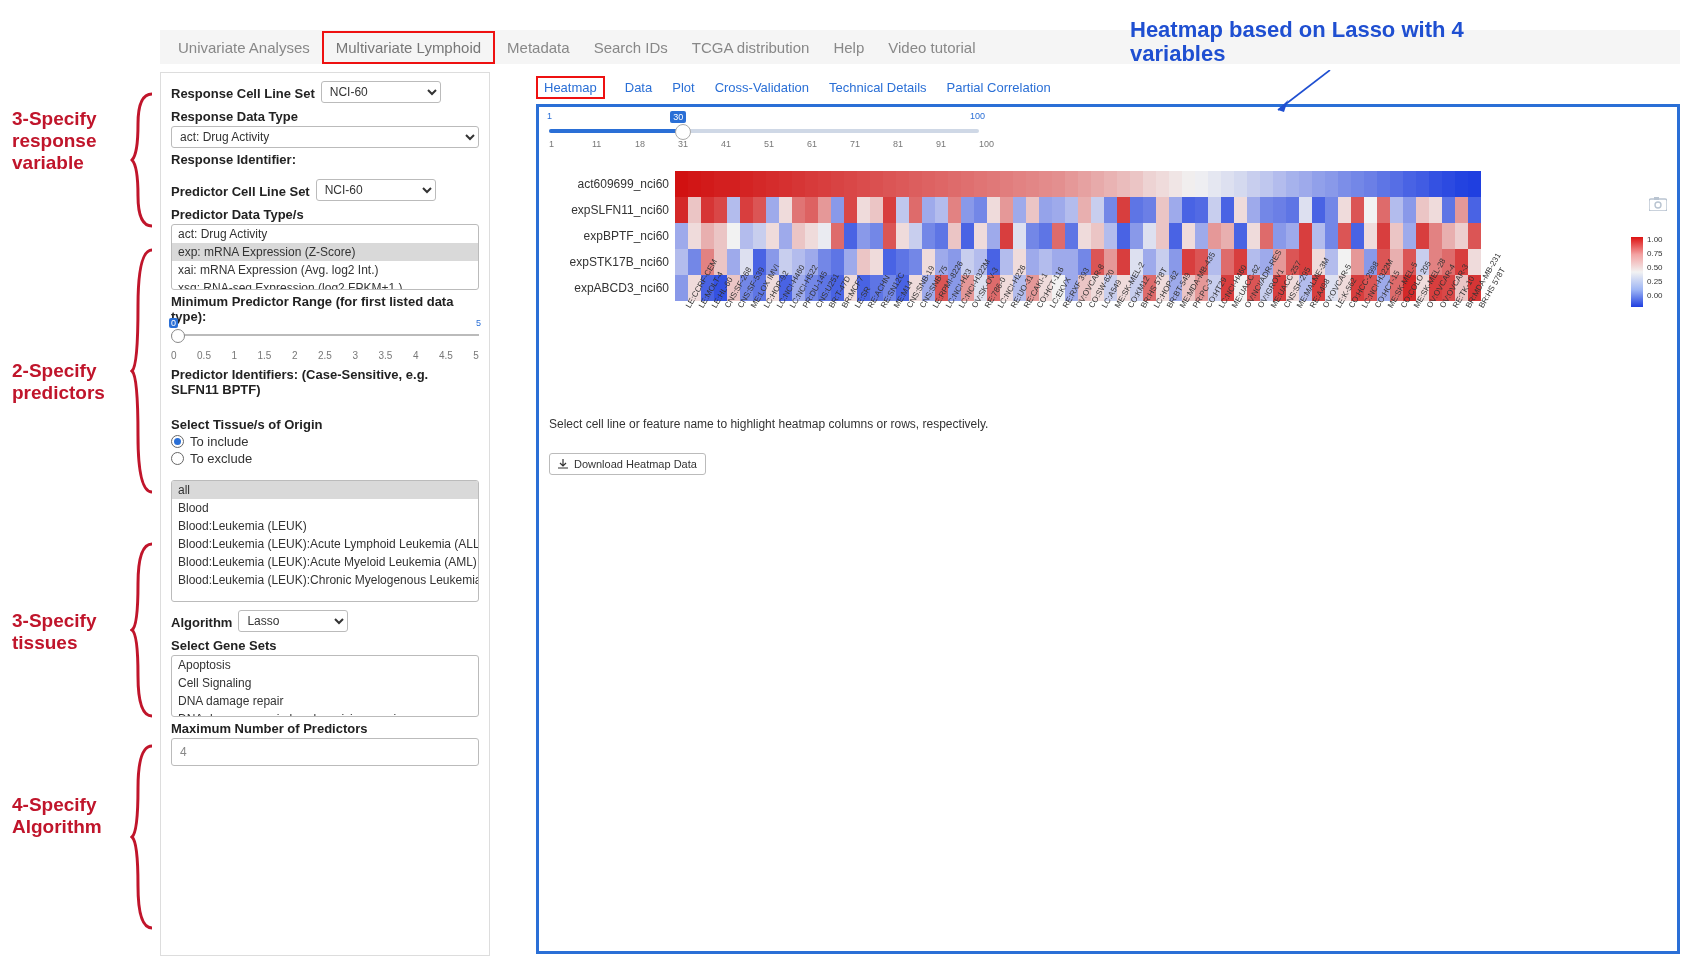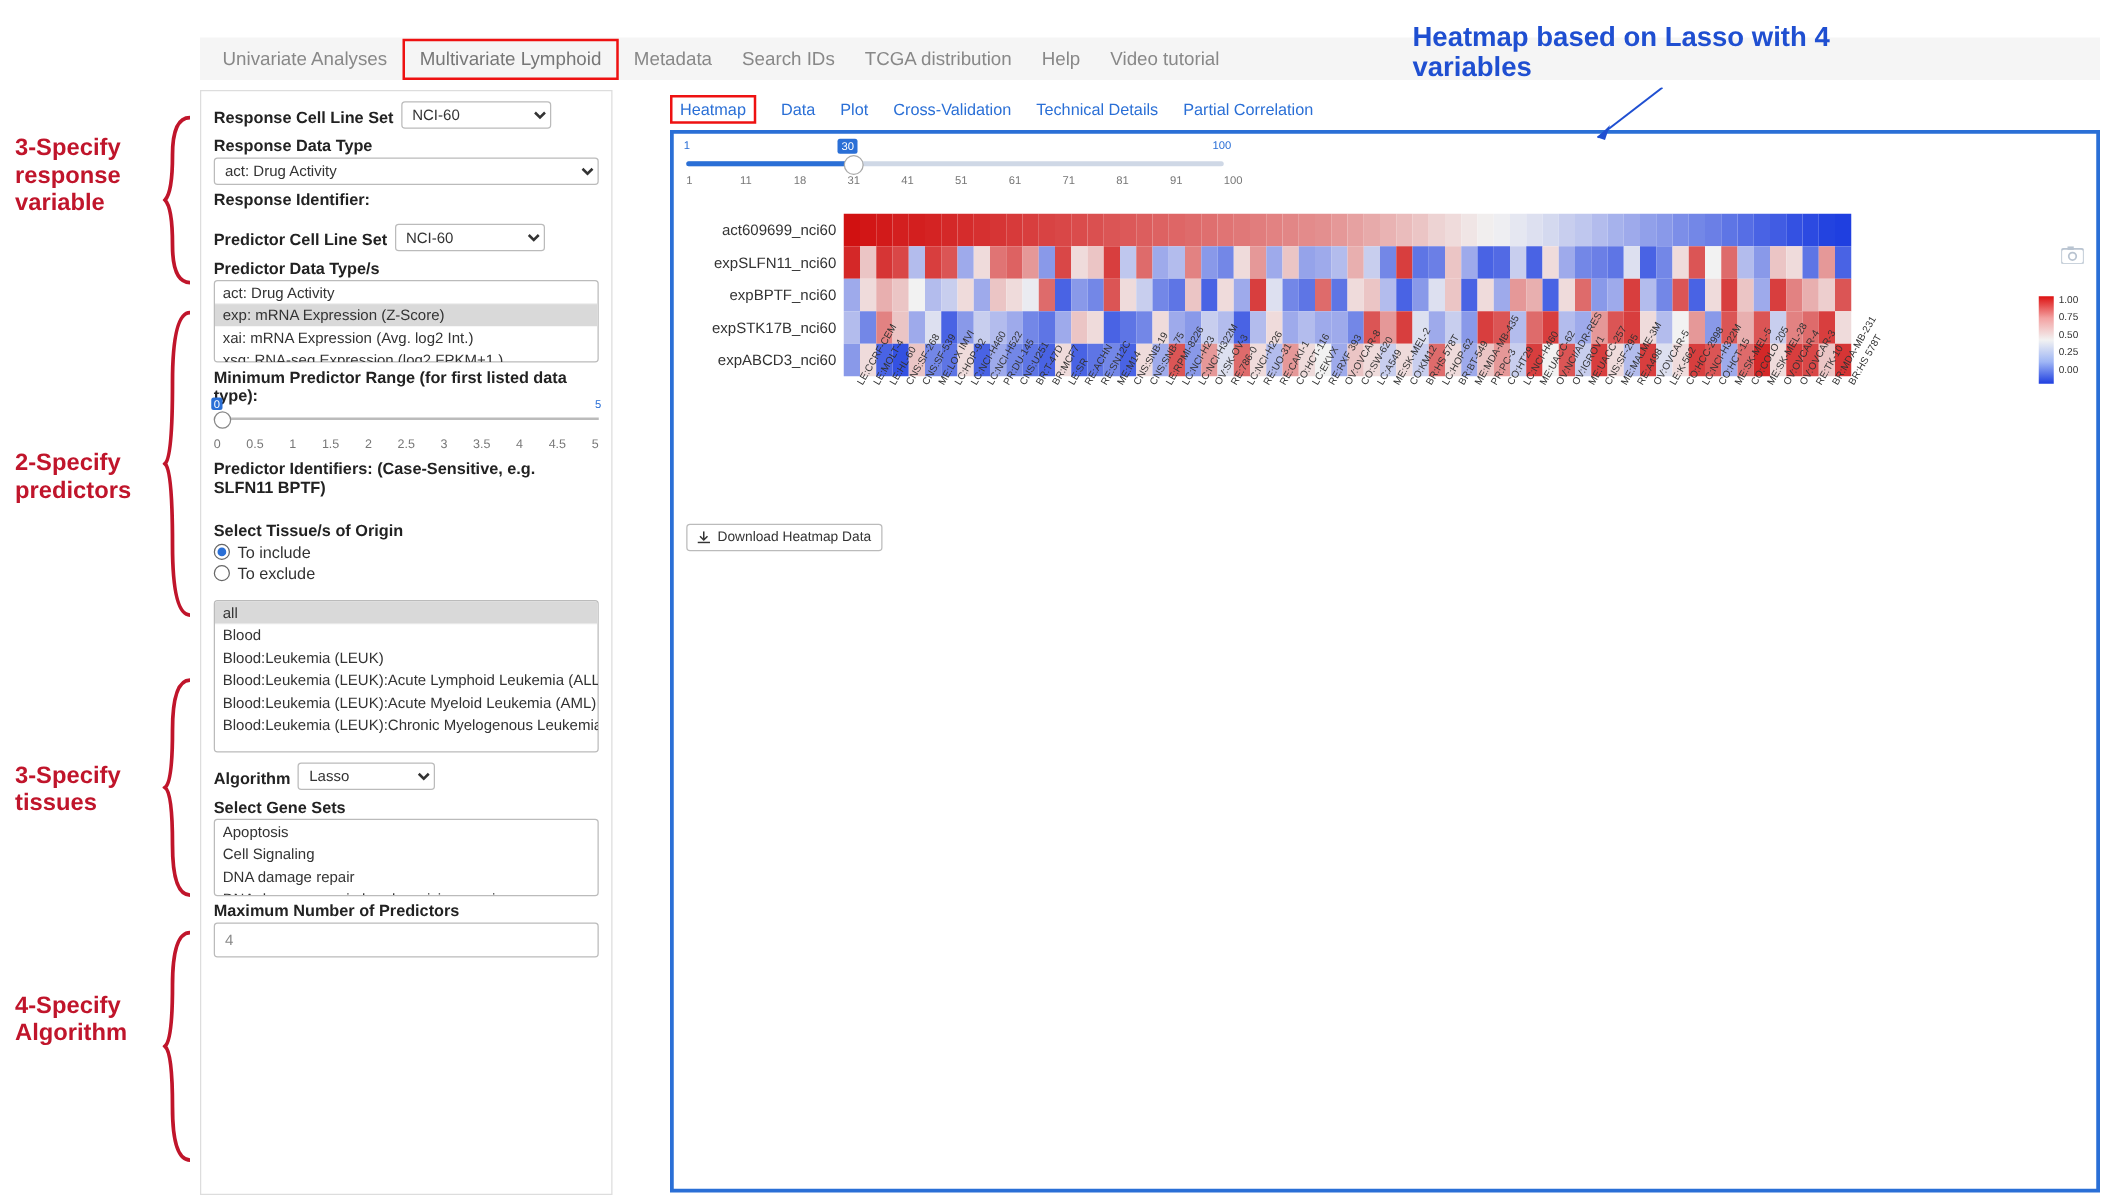--- a/index.html
+++ b/index.html
@@ -600,20 +600,21 @@
       <div class="bar"></div>
       <div class="ticks" id="legticks">
           <div>1.00</div>
           <div>0.75</div>
           <div>0.50</div>
           <div>0.25</div>
           <div>0.00</div>
         </div>
     </div>
 
+    <div class="hint">Select cell line or feature name to highlight heatmap columns or rows, respectively.</div>
     <div class="dlbtn">
       <svg width="10" height="10" viewBox="0 0 10 10">
           <path d="M5 0v6M2 4l3 3 3-3M0 9h10" stroke="#333" stroke-width="1.2" fill="none"></path>
         </svg>
       <span>Download Heatmap Data</span>
     </div>
   </div>
 </div>
 
 <div class="annot" style="left:12px;top:108px;width:120px">3-Specify response variable</div>

